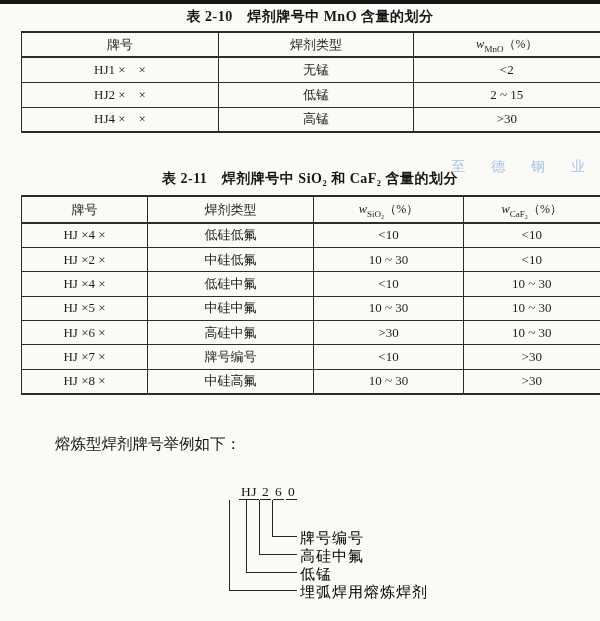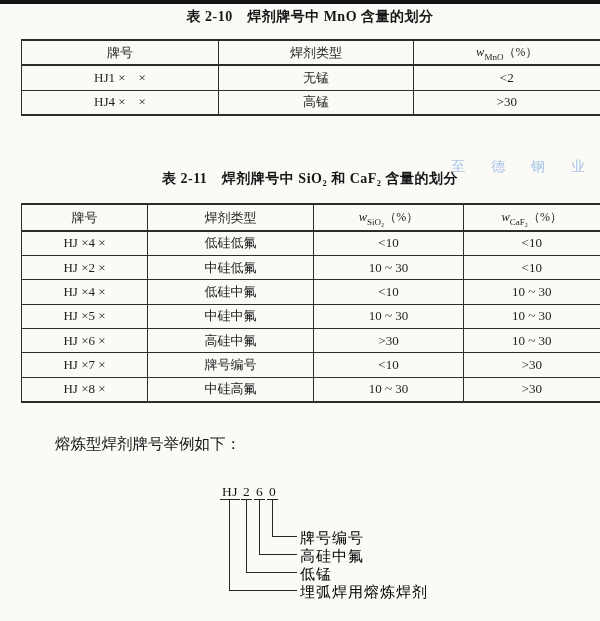--- a/index.html
+++ b/index.html
@@ -10,21 +10,21 @@
   }
   .topbar { position:absolute; top:0; left:0; width:600px; height:4px; background:#141414; }
 
   .tbl-title {
     position:absolute; left:21px; width:578px; text-align:center;
     font-weight:bold; font-size:14px; letter-spacing:0.5px; color:#171717;
   }
   #t1-title { top:8px; }
   #t2-title { top:170px; }
 
-  table { position:absolute; border-collapse:collapse; table-layout:fixed;margin-top:8px; }
+  table { position:absolute; border-collapse:collapse; table-layout:fixed; }
   #table1, #table2 {
     left:21px; width:578px;
     border-top:2px solid #2c2c2c; border-bottom:2px solid #2c2c2c;
     border-left:1.2px solid #2c2c2c;
   }
   #table1 { top:31px; }
   #table2 { top:195px; }
   td {
     text-align:center; vertical-align:middle; padding:0;
     font-size:13px; color:#1d1d1d; overflow:hidden; white-space:nowrap;
@@ -44,21 +44,21 @@
 
   
   .wm { position:absolute; font-family:"Liberation Sans", sans-serif; pointer-events:none; }
   #wm1 { top:158px; right:4px; font-size:14px; letter-spacing:11px; color:#a5c3e6; }
   #wm2 { top:176px; right:3px; font-size:16px; letter-spacing:1.5px; color:#aecdf0; }
 
   
   .code-part {
     position:absolute; top:485px; height:14px; line-height:14px;
     font-size:13.5px; text-align:center; border-bottom:1.3px solid #232323;
-    color:#171717; letter-spacing:0.5px;
+    color:#171717; letter-spacing:0.5px;margin-left:19px;
   }
   #cp-hj { left:220px; width:20px; }
   #cp-2  { left:241px; width:11px; }
   #cp-6  { left:254px; width:11px; }
   #cp-0  { left:267px; width:11px; }
   .vline { position:absolute; width:1.3px; background:#272727; }
   #v-hj { left:229px; top:500px; height:91px; }
   #v-2  { left:246px; top:500px; height:73px; }
   #v-6  { left:259px; top:500px; height:55px; }
   #v-0  { left:272px; top:500px; height:37px; }
@@ -94,20 +94,25 @@
         <td class="vd wsym"><i>w</i><sub>MnO</sub><span class="unit">（%）</span></td>
       </tr>
     </thead>
     <tbody>
       <tr>
         <td>HJ1 ×　×</td>
         <td class="vd">无锰</td>
         <td class="vd">&lt;2</td>
       </tr>
       <tr>
+        <td>HJ2 ×　×</td>
+        <td class="vd">低锰</td>
+        <td class="vd">2 ~ 15</td>
+      </tr>
+      <tr>
         <td>HJ4 ×　×</td>
         <td class="vd">高锰</td>
         <td class="vd">&gt;30</td>
       </tr>
     </tbody>
   </table>
 
   <div class="tbl-title" id="t2-title">表 2-11　焊剂牌号中 SiO₂ 和 CaF₂ 含量的划分</div>
 
   <table id="table2">

